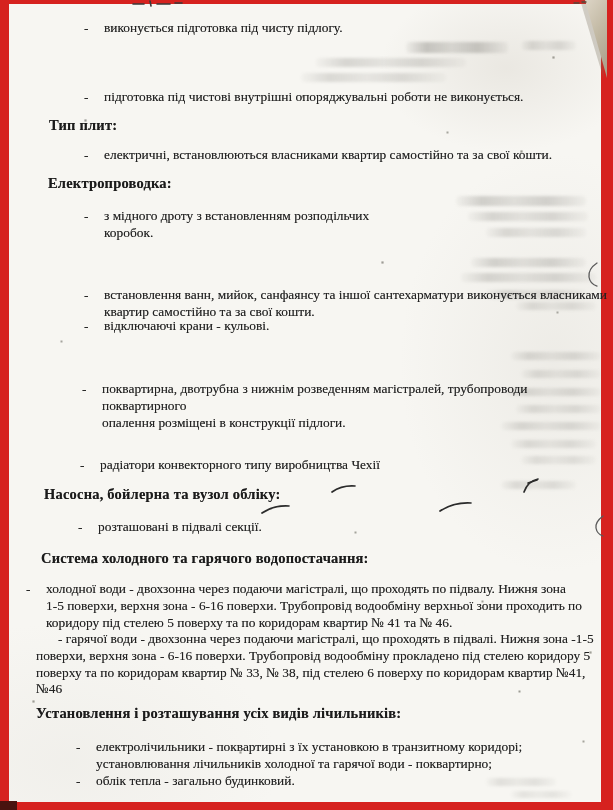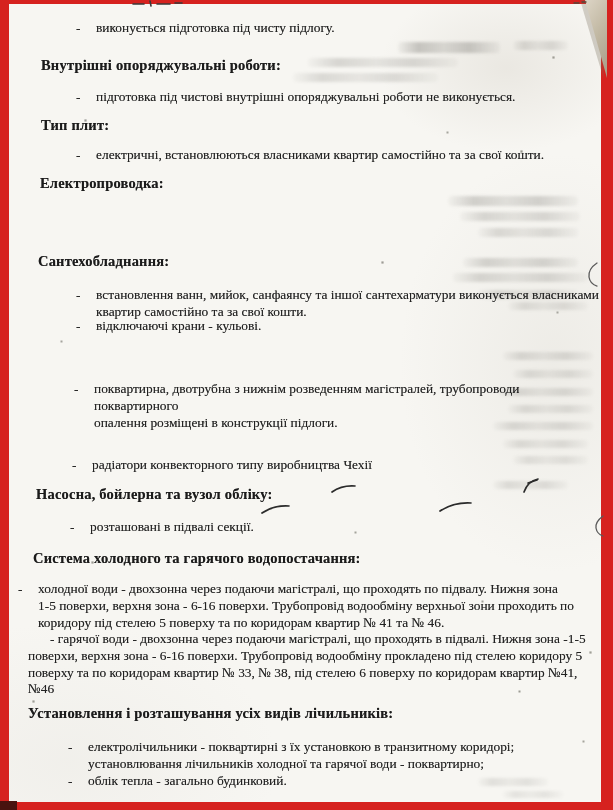--- a/index.html
+++ b/index.html
@@ -9,21 +9,21 @@
     font-family:"Liberation Serif", serif;
   }
   .paper{
     position:absolute;left:9px;top:4px;width:592px;height:798px;
     background-color:#f7f6f2;
     background-image:
       radial-gradient(ellipse 180px 120px at 84% 8%, rgba(210,205,195,.35), rgba(0,0,0,0) 70%),
       radial-gradient(ellipse 220px 300px at 92% 45%, rgba(215,212,204,.30), rgba(0,0,0,0) 70%),
       radial-gradient(ellipse 300px 200px at 10% 95%, rgba(222,220,214,.25), rgba(0,0,0,0) 70%);
   }
-  .layer{position:absolute;left:8px;top:0;width:512px;height:810px;}
+  .layer{position:absolute;left:16px;top:0;width:512px;height:810px;}
   
   .fold{
     position:absolute;left:585px;top:0;width:22px;height:78px;
     background:linear-gradient(125deg,#ddd5c6 0%,#c3baa5 45%,#a69c85 100%);
     clip-path:polygon(0 0,100% 0,100% 100%);
   }
   .fold-shadow{
     position:absolute;left:580px;top:0;width:24px;height:80px;
     background:rgba(120,110,88,.30);
     clip-path:polygon(0 0,100% 0,100% 100%);
@@ -98,29 +98,29 @@
   <div class="bleed" style="left:470px;top:778px;width:70px;height:8px;opacity:.35"></div>
   <div class="bleed" style="left:495px;top:791px;width:60px;height:7px;opacity:.3"></div>
 </div>
 
 <div class="specks"></div>
 
 <div class="layer">
 
   <div class="b" style="left:88px;top:20px">виконується підготовка під чисту підлогу.</div>
 
-  <div class="h" style="left:33px;top:57px">Внутрішні опоряджувальні роботи:</div>
   <div class="b" style="left:88px;top:89px">підготовка під чистові внутрішні опоряджувальні роботи не виконується.</div>
 
   <div class="h" style="left:33px;top:117px">Тип плит:</div>
   <div class="b" style="left:88px;top:147px">електричні, встановлюються власниками квартир самостійно та за свої кошти.</div>
 
   <div class="h" style="left:32px;top:175px">Електропроводка:</div>
+  <div class="b" style="left:88px;top:208px">з мідного дроту з встановленням розподільчих
+коробок.</div>
 
-  <div class="h" style="left:30px;top:253px">Сантехобладнання:</div>
   <div class="b" style="left:88px;top:287px">встановлення ванн, мийок, санфаянсу та іншої сантехарматури виконується власниками
 квартир самостійно та за свої кошти.</div>
   <div class="b" style="left:88px;top:318px">відключаючі крани - кульові.</div>
 
   <div class="b" style="left:86px;top:381px">поквартирна, двотрубна з нижнім розведенням магістралей, трубопроводи поквартирного
 опалення розміщені в конструкції підлоги.</div>
 
   <div class="b" style="left:84px;top:457px">радіатори конвекторного типу виробництва Чехії</div>
 
   <div class="h" style="left:28px;top:486px">Насосна, бойлерна та вузол обліку:</div>

